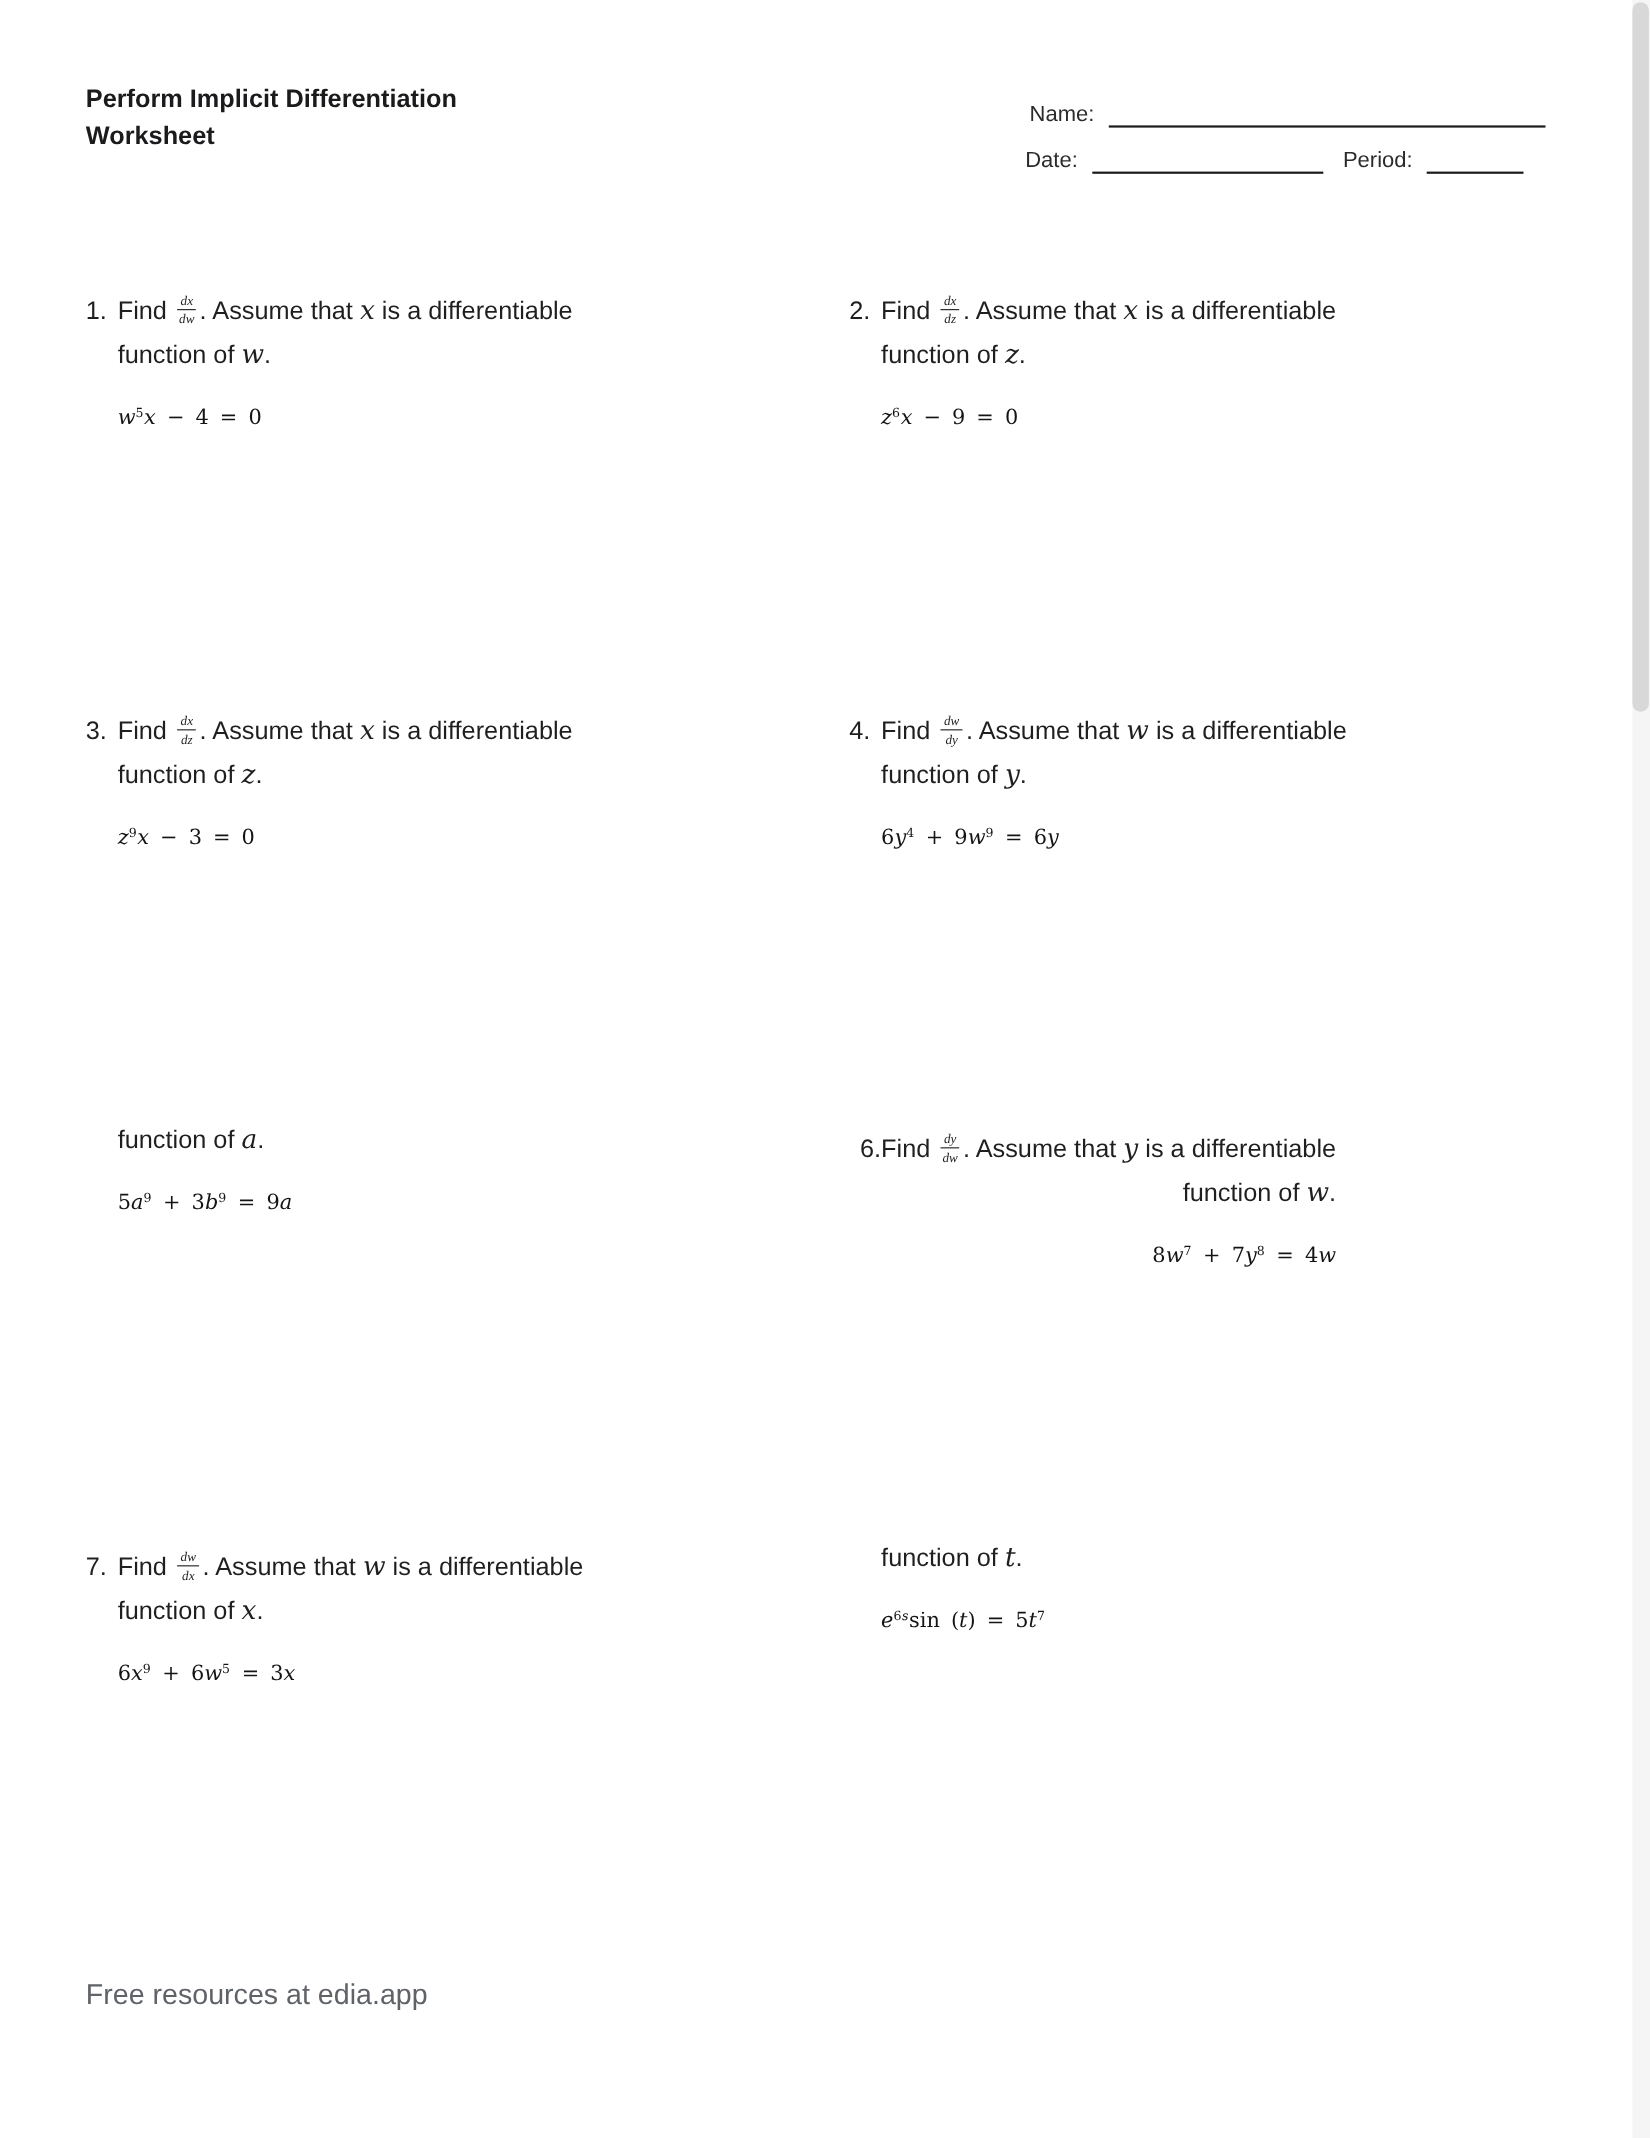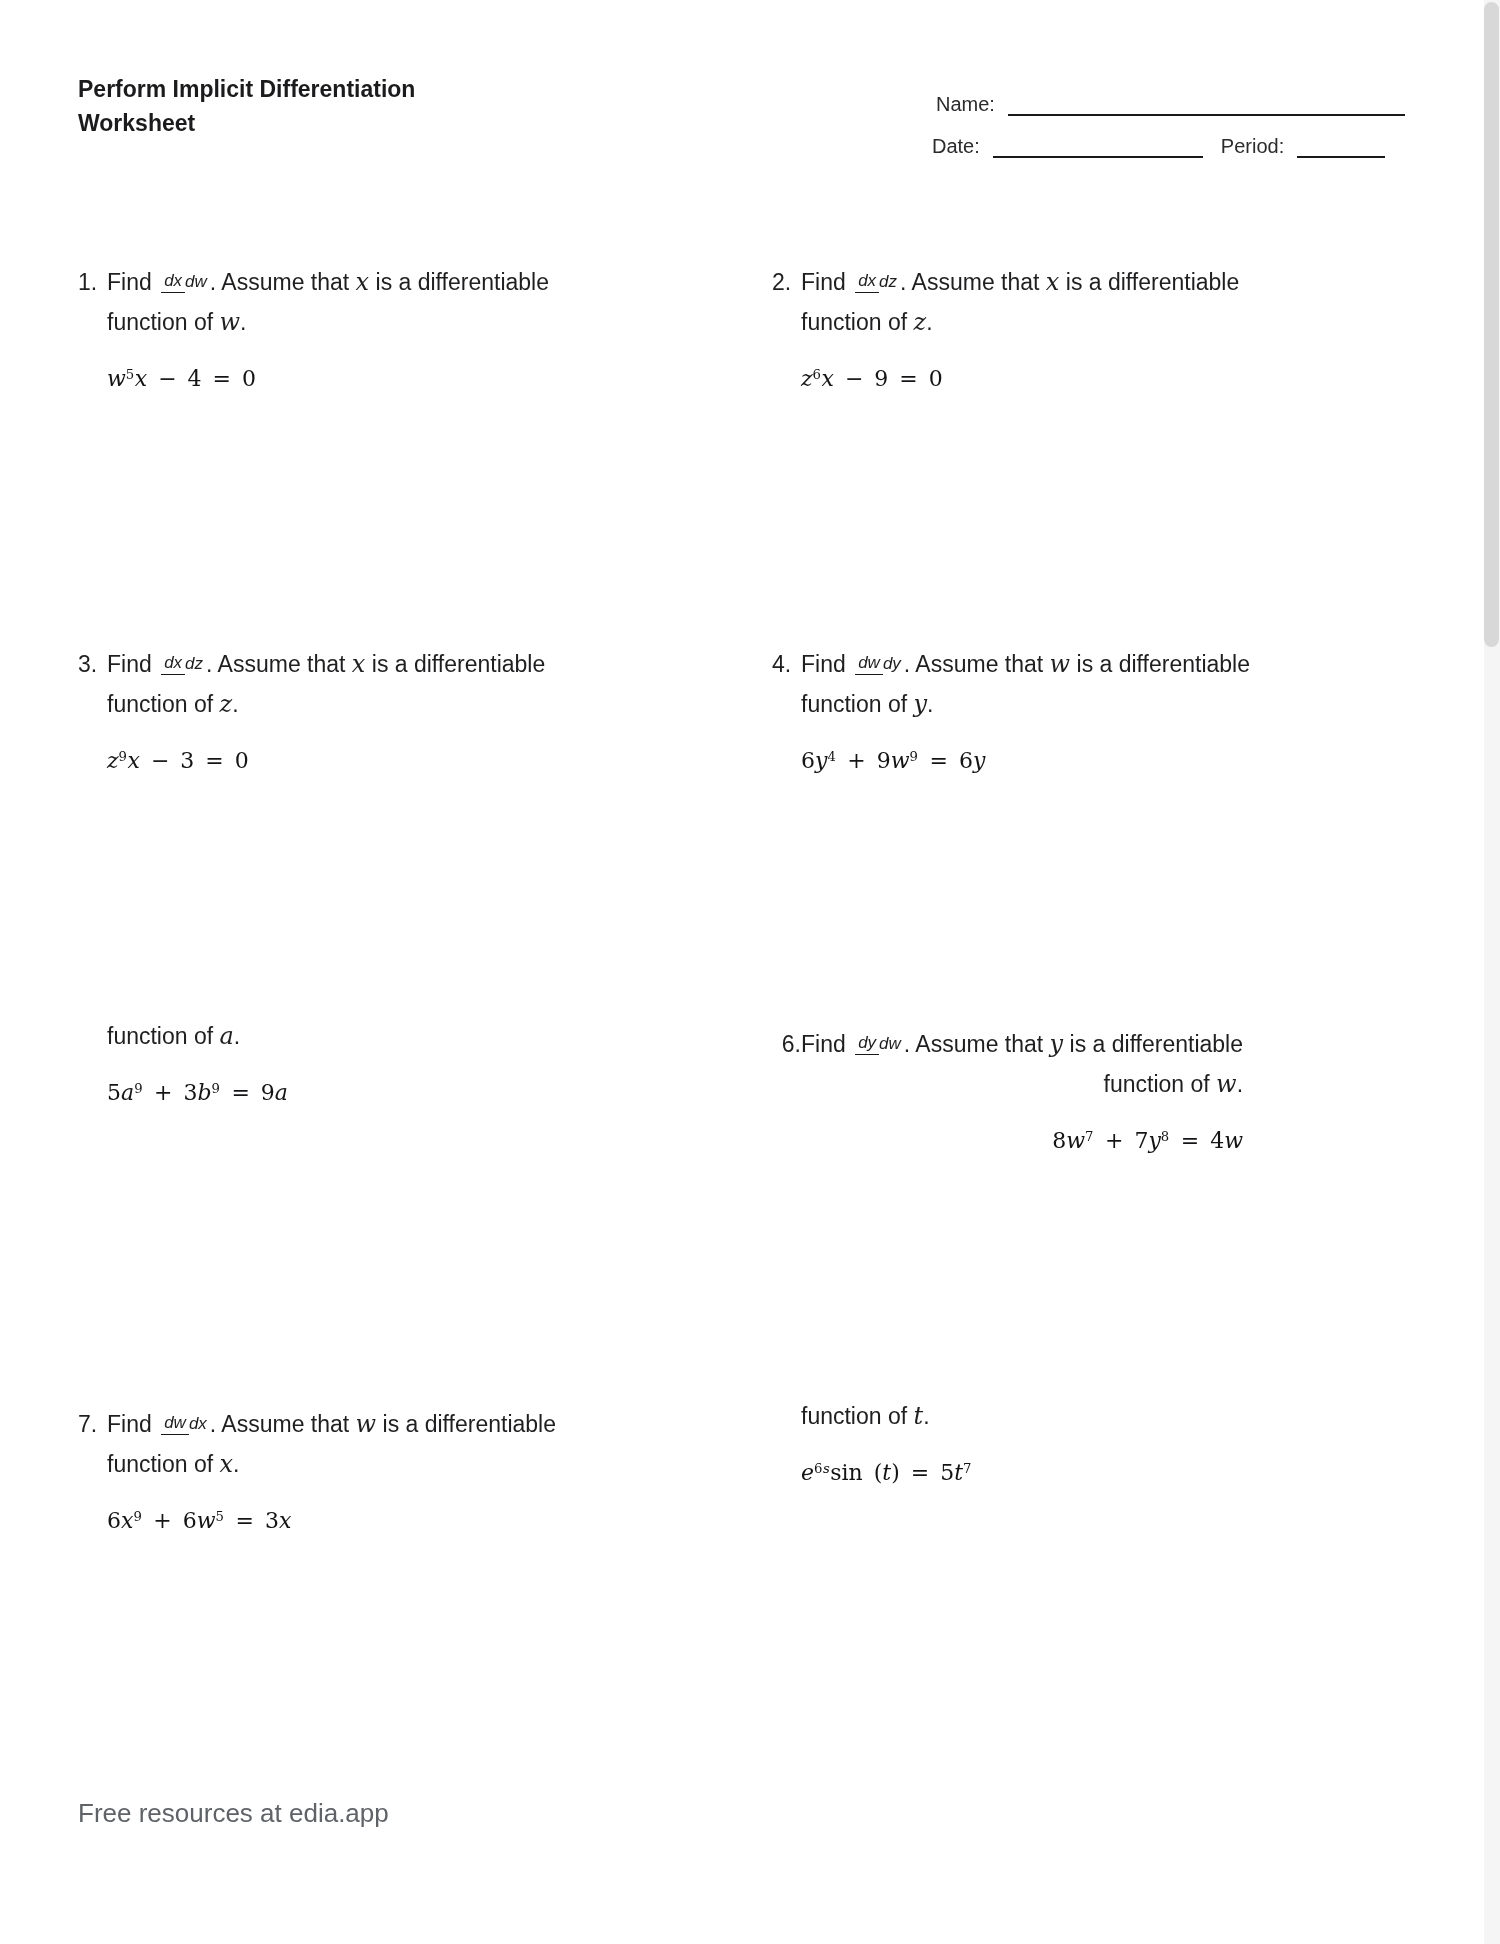--- a/index.html
+++ b/index.html
@@ -14,28 +14,28 @@
   .uline.date{width:210px;}
   .uline.period{width:88px;}
   .plabel{margin-left:18px;}
   .problem{position:absolute;font-size:23px;color:#1f1f21;}
   .l1{line-height:48px;white-space:pre;}
   .l2{line-height:33px;white-space:pre;margin-left:29px;}
   .num{display:inline-block;width:29px;}
   .txt{white-space:pre;}
   .mvar{font-family:"DejaVu Serif",serif;font-style:italic;font-size:24px;}
   .frac{
-    display:inline-flex;flex-direction:row;align-items:center;vertical-align:middle;
-    font-family:Liberation Sans, sans-serif;font-style:italic;font-size:17px;line-height:1.18;
+    display:inline-flex;flex-direction:column;align-items:center;vertical-align:middle;
+    font-family:Liberation Serif, serif;font-style:italic;font-size:12px;line-height:1.18;
     margin:0 3px;transform:translateY(-2px);
   }
   .fnum{border-bottom:1.5px solid #1a1a1a;padding:0 3px 1px 3px;}
   .fden{padding-top:1px;}
   .eq{
-    margin-left:29px;margin-top:16px;font-family:"DejaVu Serif",serif;font-size:22px;
+    margin-left:29px;margin-top:16px;font-family:"DejaVu Serif",serif;font-size:19px;
     line-height:40px;word-spacing:4px;color:#141416;
   }
   .eq i{font-style:italic;}
   .eq sup{font-size:0.6em;vertical-align:0.55em;letter-spacing:0.5px;}
   .eq .fn{font-style:normal;}
   .footer{position:absolute;left:78px;top:1798px;font-size:26px;line-height:31px;color:#5f6368;text-align:center;}
   .sb-track{position:absolute;right:0;top:0;width:16px;height:1944px;background:#f5f5f5;}
   .sb-thumb{position:absolute;right:1px;top:2px;width:15px;height:645px;border-radius:8px;background:#d8d8d8;}
 </style>
 </head>

